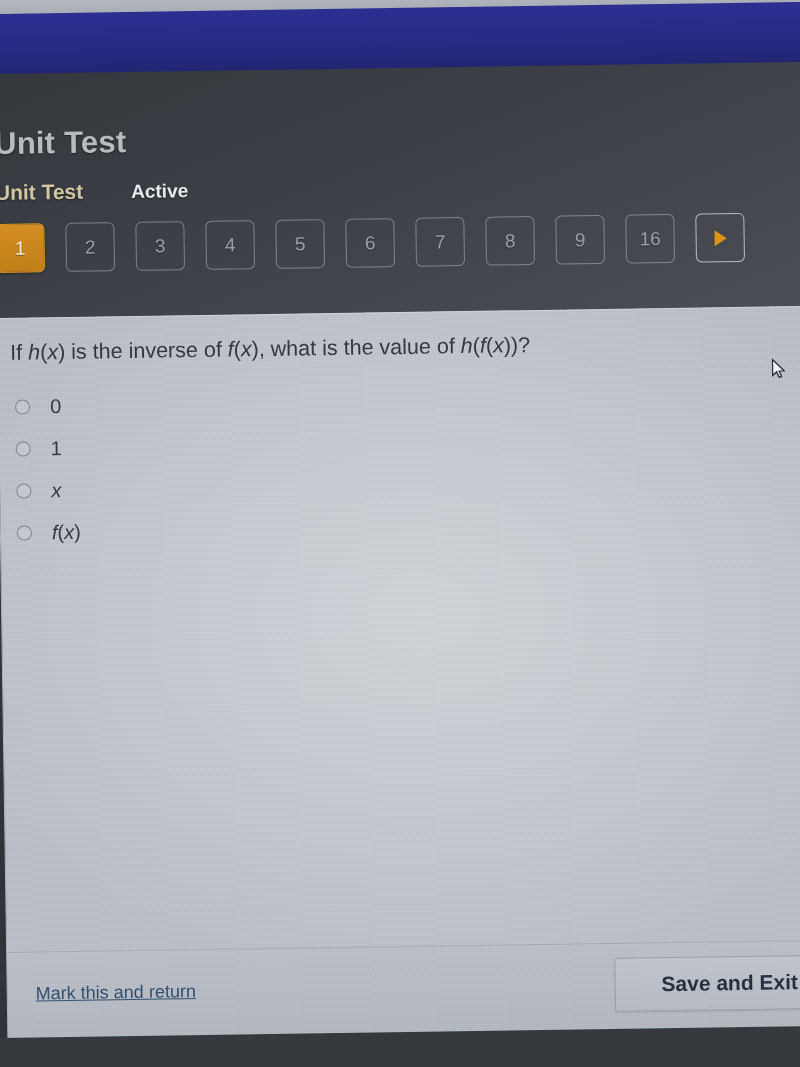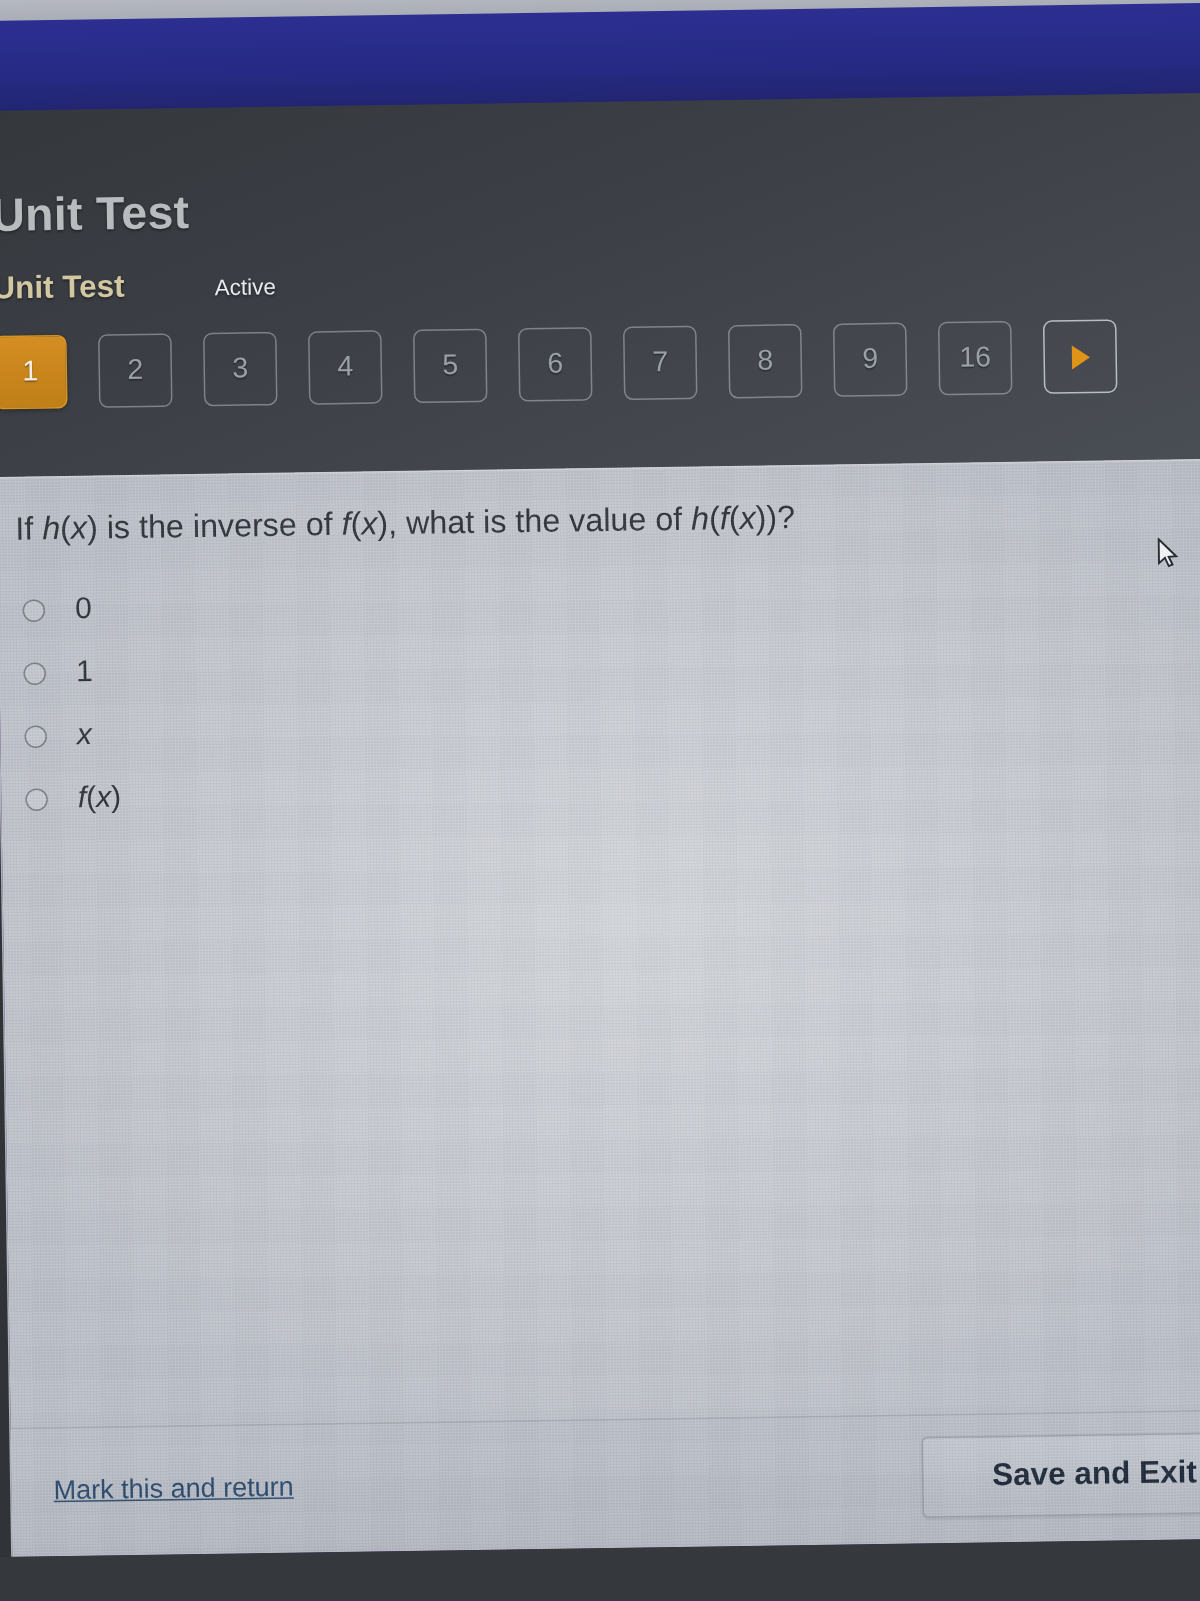--- a/index.html
+++ b/index.html
@@ -11,21 +11,21 @@
     overflow: hidden;
     background: #3a3d41;
     font-family: "Liberation Sans", sans-serif;
   }
 
   #screenshot {
     position: relative;
     width: 800px;
     height: 1067px;
     overflow: hidden;
-    background: #4c1d95;
+    background: #86efac;
   }
 
   
   .screen {
     position: absolute;
     left: -14px;
     top: -10px;
     width: 830px;
     height: 1090px;
     transform: rotate(-0.85deg);
@@ -75,25 +75,24 @@
     align-items: baseline;
     gap: 48px;
   }
   .crumb-label {
     font-size: 21px;
     font-weight: bold;
     color: #d3c7a1;
     text-shadow: 0 1px 2px rgba(0,0,0,0.5);
   }
   .crumb-status {
-    font-size: 15px;
-    font-weight: normal;
+    font-size: 19px;
+    font-weight: bold;
     color: #e8ebee;
     text-shadow: 0 1px 2px rgba(0,0,0,0.5);
-    margin-left: 12px;
   }
 
   
   .pager {
     position: absolute;
     left: 14px; top: 150px;
     display: flex;
     gap: 21px;
   }
   .pager-btn {

